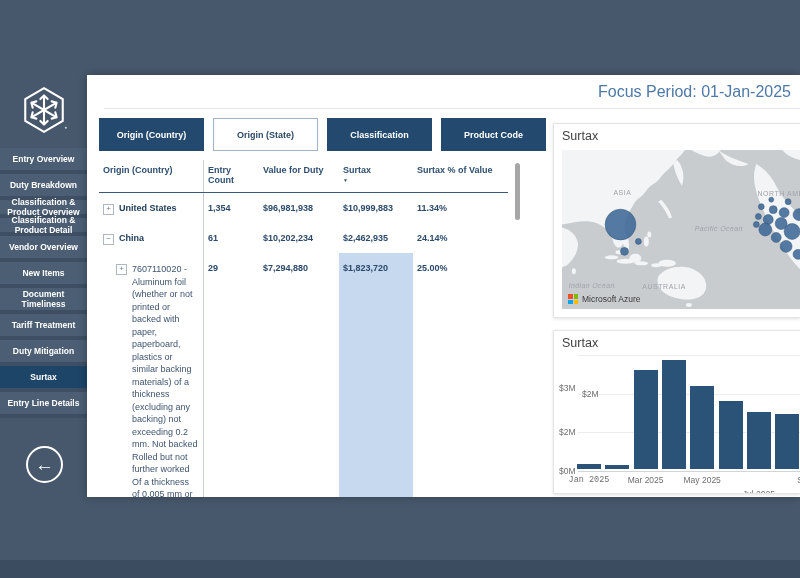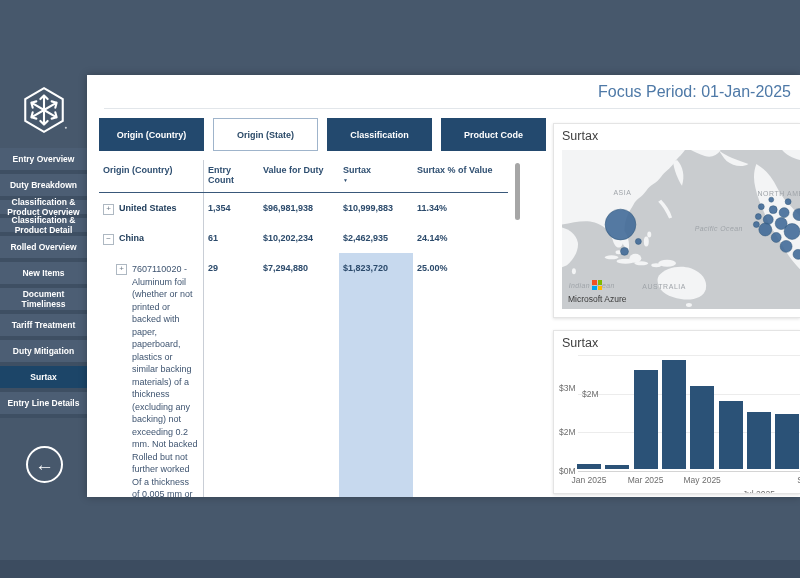--- a/index.html
+++ b/index.html
@@ -61,21 +61,21 @@
   .map-card{left:466px;top:48px;width:247px;height:195px;}
   .chart-card{left:466px;top:255px;width:247px;height:164px;}
   .card-title{font-size:12.5px;color:#3F3F3F;padding:5px 0 0 8px;}
 
   
   .map-wrap{position:absolute;left:8px;right:0;top:26px;bottom:8px;background:#C9CCCF;overflow:hidden;}
   svg.map{display:block;width:100%;height:100%;}
   .map-label{font-size:7px;fill:#9FA4A9;letter-spacing:.6px;}
   .map-label.ocean{font-style:italic;letter-spacing:.4px;}
   .azure{position:absolute;left:6px;bottom:5px;display:flex;align-items:center;gap:4px;
-         font-size:8.5px;color:#3A3A3A;flex-direction:column;}
+         font-size:8.5px;color:#3A3A3A;}
   .mslogo{width:10px;height:10px;display:grid;grid-template-columns:1fr 1fr;grid-template-rows:1fr 1fr;gap:1px;}
   .mslogo i{display:block;}
   .ms1{background:#F25022;} .ms2{background:#7FBA00;} .ms3{background:#00A4EF;} .ms4{background:#FFB900;}
 
   
   .plot{position:absolute;left:0;top:0;right:0;bottom:0;}
   .gridline{position:absolute;left:24px;right:0;height:1px;background:#ECECEC;}
   .gridline.baseline{background:#D4D4D4;}
   .ylab{position:absolute;left:5px;font-size:8.5px;color:#6E6E6E;}
   .bar{position:absolute;width:24px;background:#2B5277;cursor:pointer;}
@@ -98,21 +98,21 @@
         <path d="M24,25 L24,10 M20.5,13.5 L24,10 L27.5,13.5" transform="rotate(240 24 24)"></path>
         <path d="M24,25 L24,10 M20.5,13.5 L24,10 L27.5,13.5" transform="rotate(300 24 24)"></path>
       </g>
       <circle cx="45" cy="41" r="1" fill="#fff" opacity=".7"></circle>
     </svg>
     <div class="nav">
         <div class="nav-item">Entry Overview</div>
         <div class="nav-item">Duty Breakdown</div>
         <div class="nav-item two-line">Classification &amp; Product Overview</div>
         <div class="nav-item two-line">Classification &amp; Product Detail</div>
-        <div class="nav-item">Rolled Overview</div>
+        <div class="nav-item">Vendor Overview</div>
         <div class="nav-item">New Items</div>
         <div class="nav-item">Document Timeliness</div>
         <div class="nav-item">Tariff Treatment</div>
         <div class="nav-item">Duty Mitigation</div>
         <div class="nav-item active">Surtax</div>
         <div class="nav-item">Entry Line Details</div>
       </div>
     <div class="back-btn">
       <span>←</span>
     </div>
@@ -267,21 +267,21 @@
           <div class="gridline" style="top: 23.9px;"></div>
           <div class="ylab" style="top: 18.9px; margin-top: 33px;">$3M</div>
           <div class="bar" style="left: 23px; bottom: 24px; height: 5.031px;"></div>
           <div class="bar" style="left: 51.3px; bottom: 24px; height: 3.87px;"></div>
           <div class="bar" style="left: 79.6px; bottom: 24px; height: 98.685px;"></div>
           <div class="bar" style="left: 107.9px; bottom: 24px; height: 109.134px;"></div>
           <div class="bar" style="left: 136.2px; bottom: 24px; height: 83.205px;"></div>
           <div class="bar" style="left: 164.5px; bottom: 24px; height: 68.499px;"></div>
           <div class="bar" style="left: 192.8px; bottom: 24px; height: 57.276px;"></div>
           <div class="bar" style="left: 221.1px; bottom: 24px; height: 54.954px;"></div>
-          <div class="xlab" style="left: 35px; top: 144px;">Jan 2025</div>
+          <div class="xlab" style="left: 35px; top: 144px; font-family: Liberation Mono, monospace;">Jan 2025</div>
           <div class="xlab" style="left: 91.6px; top: 144px;">Mar 2025</div>
           <div class="xlab" style="left: 148.2px; top: 144px;">May 2025</div>
           <div class="xlab" style="left: 204.8px; top: 158px;">Jul 2025</div>
           <div class="xlab" style="left: 261.4px; top: 144px;">Sep 2025</div>
         </div>
     </div>
   </div>
 </div>
 
 </body></html>

